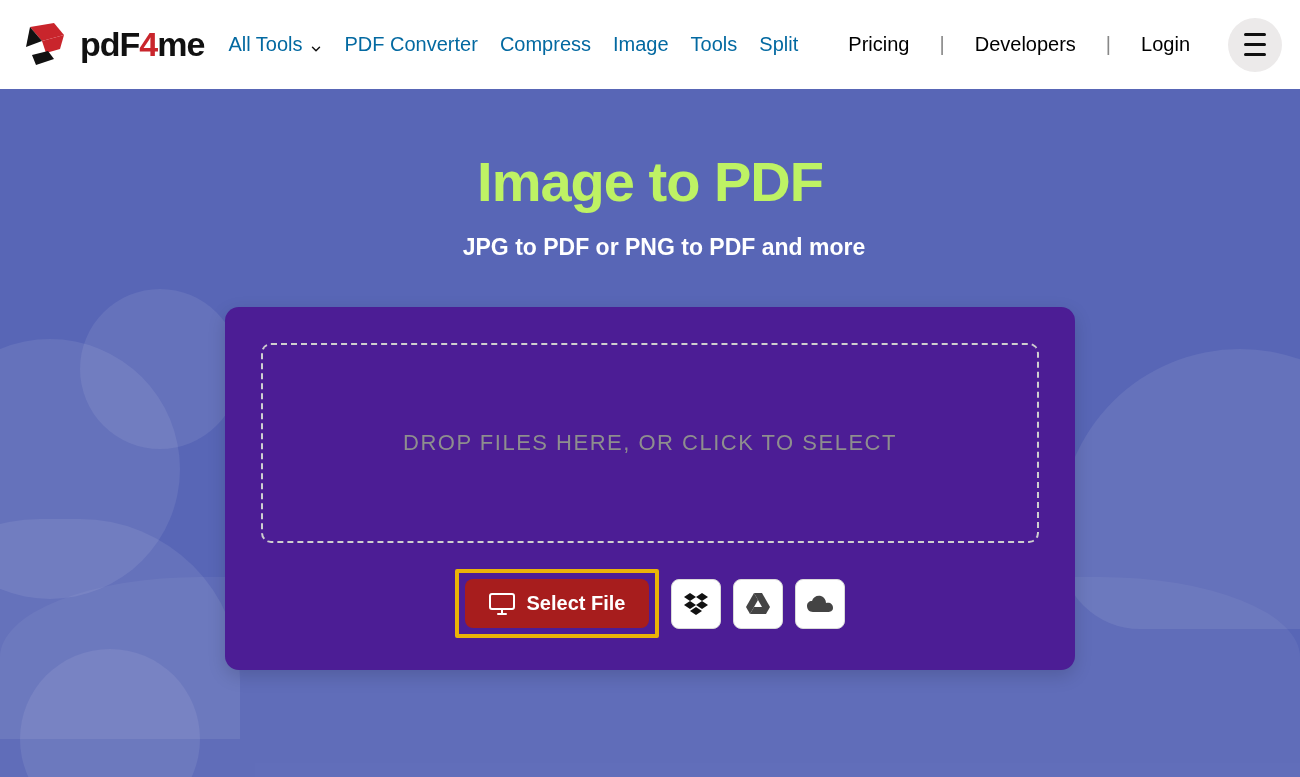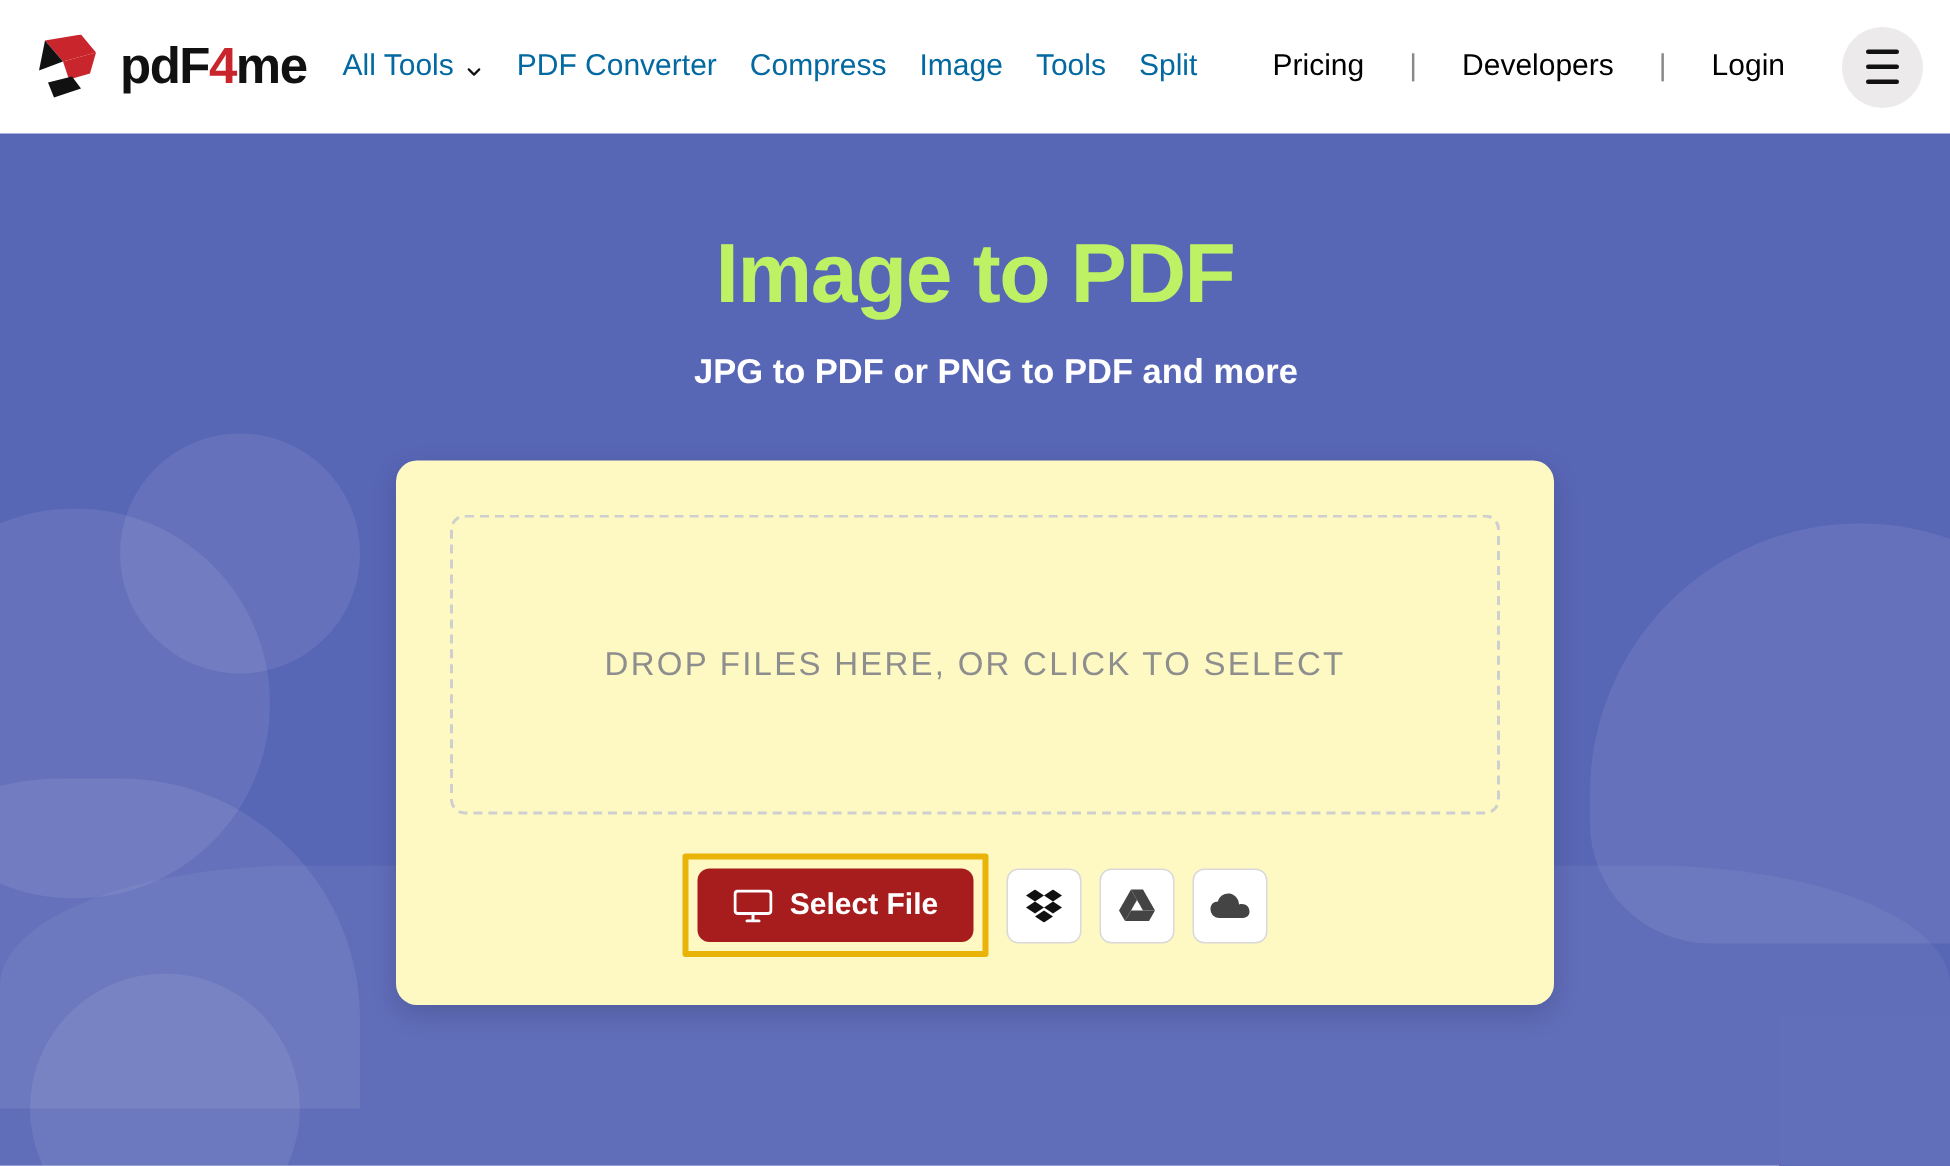--- a/index.html
+++ b/index.html
@@ -130,22 +130,22 @@
   }
   .hero-subtitle {
     color: #fff;
     font-size: 23px;
     font-weight: 600;
     margin-top: 20px;
     margin-left: 28px;
   }
 
   .card {
-    background: #fef9c3;
-    width: 772px;
+    background: #4c1d95;
+    width: 850px;
     margin: 46px auto 0;
     border-radius: 14px;
     padding: 36px 36px 32px;
     box-shadow: 0 6px 18px rgba(0,0,0,0.15);
   }
   .dropzone {
     border: 2px dashed #cfcfcf;
     border-radius: 10px;
     height: 200px;
     display: flex;

